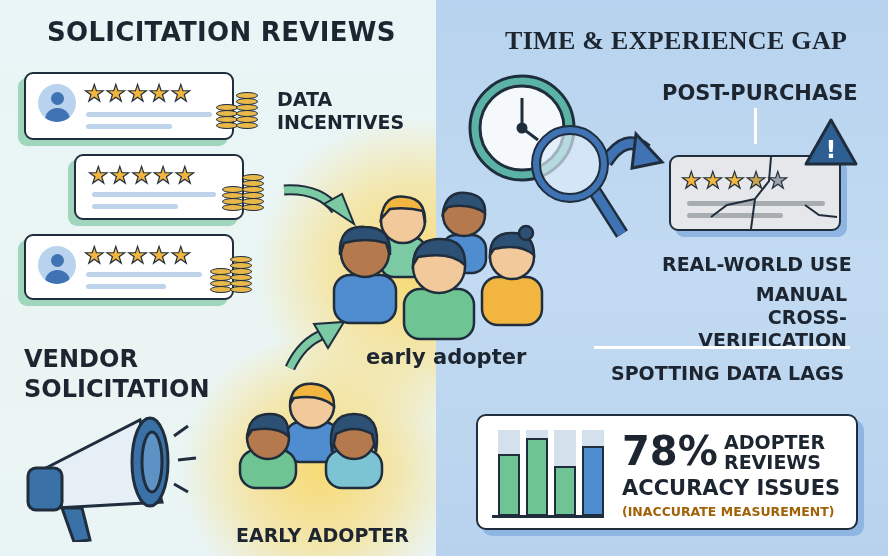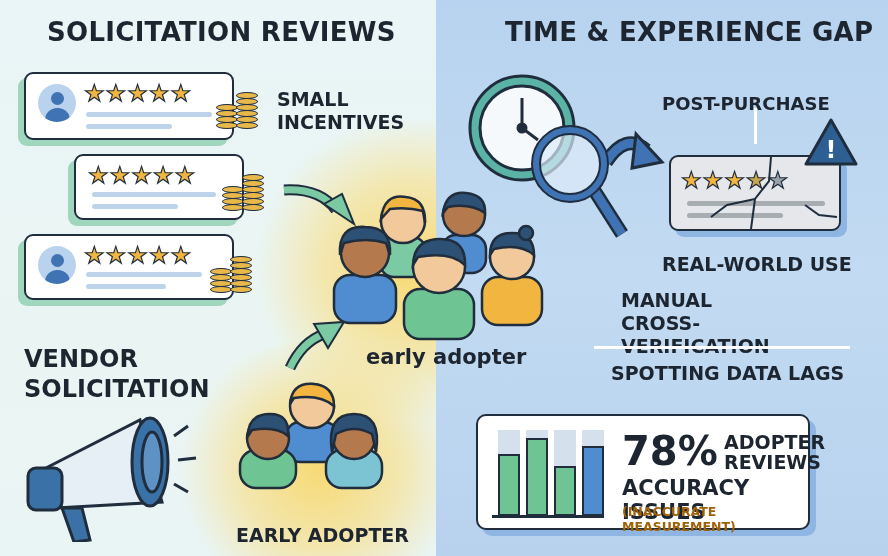--- a/index.html
+++ b/index.html
@@ -13,21 +13,21 @@
   .card .avatar { position: absolute; left: 12px; top: 10px; width: 38px; height: 38px; border-radius: 50%; background: #b9d3ee; overflow: hidden; }
   .avatar .head { position: absolute; left: 13px; top: 8px; width: 13px; height: 13px; border-radius: 50%; background: #3f73b3; }
   .avatar .body { position: absolute; left: 7px; top: 24px; width: 25px; height: 16px; border-radius: 12px 12px 0 0; background: #3f73b3; }
   .stars { position: absolute; top: 6px; font-size: 23px; color: #f2b640; letter-spacing: 1px; -webkit-text-stroke: 1.2px #1f2d3d; line-height: 26px; }
   .line { position: absolute; height: 5px; border-radius: 3px; background: #bcd3ea; }
   .coins { position: absolute; }
   .coin { position: absolute; width: 22px; height: 7px; border-radius: 50%; background: #e9b84a; border: 1.5px solid #1f2d3d; }
   .label { position: absolute; font-weight: bold; color: #1c2530; font-size: 19px; line-height: 23px; }
   .arrow-svg { position: absolute; }
   .person { position: absolute; }
-  .stat-box { position: absolute; left: 476px; top: 414px; width: 334px; height: 116px; background: #fff; border: 2.5px solid #1f2d3d; border-radius: 10px; box-shadow: 6px 6px 0 #8fb5e3; }
+  .stat-box { position: absolute; left: 476px; top: 414px; width: 382px; height: 116px; background: #fff; border: 2.5px solid #1f2d3d; border-radius: 10px; box-shadow: 6px 6px 0 #8fb5e3; }
   .bar { position: absolute; bottom: 0; width: 22px; border: 2px solid #1f2d3d; }
   .bar-bg { position: absolute; width: 22px; background: #d4e0ec; }
 </style>
 </head>
 <body>
 
 <div class="left-panel">
   <div class="glow" style="left:250px;top:120px;width:320px;height:300px;"></div>
   <div class="glow" style="left:170px;top:340px;width:300px;height:260px;"></div>
 </div>
@@ -51,21 +51,21 @@
     <div class="coin" style="left:0;top:20px;"></div>
     <div class="coin" style="left:0;top:14px;"></div>
   <div class="coin" style="left:20px;top:32px;"></div>
     <div class="coin" style="left:20px;top:26px;"></div>
     <div class="coin" style="left:20px;top:20px;"></div>
     <div class="coin" style="left:20px;top:14px;"></div>
     <div class="coin" style="left:20px;top:8px;"></div>
     <div class="coin" style="left:20px;top:2px;"></div>
 </div>
 <div class="label" style="left:277px;top:88px;">
-  <div>SMALL</div>
+  <div>DATA</div>
   <div>INCENTIVES</div>
 </div>
 
 <div class="card" style="left:74px;top:154px;width:170px;height:66px;">
   <div class="stars" style="left:12px;">★★★★★</div>
   <div class="line" style="left:16px;top:36px;width:124px;"></div>
   <div class="line" style="left:16px;top:48px;width:86px;"></div>
 </div>
 <div class="coins" style="left:222px;top:172px;">
   <div class="coin" style="left:0;top:32px;"></div>
@@ -161,22 +161,22 @@
     <rect x="4" y="70" width="56" height="38" rx="16" fill="#6fc494"></rect>
     <circle cx="32" cy="58" r="21" fill="#b47a4d"></circle>
       <path d="M12 56 Q12 34 34 34 Q54 34 52 56 Q40 46 16 50 Z" fill="#2d5175"></path>
     <rect x="90" y="70" width="56" height="38" rx="16" fill="#7cc4d4"></rect>
     <circle cx="118" cy="58" r="21" fill="#b47a4d"></circle>
       <path d="M96 72 Q90 34 118 34 Q146 34 140 72 L136 54 Q118 44 100 54 Z" fill="#2d5175"></path>
   </g>
 </svg>
 <div class="label" style="left:236px;top:524px;font-size:19px;">EARLY ADOPTER</div>
 
-<div class="heading h1" style="left:505px;top:17px;">TIME &amp; EXPERIENCE GAP</div>
-<div class="label" style="left:662px;top:92px;font-size:18px;">POST-PURCHASE</div>
+<div class="heading h1" style="left:505px;top:26px;font-family:Liberation Serif, serif;">TIME &amp; EXPERIENCE GAP</div>
+<div class="label" style="left:662px;top:82px;font-size:21px;">POST-PURCHASE</div>
 <div style="position:absolute;left:754px;top:108px;width:3px;height:36px;background:#fff;"></div>
 
 <svg class="person" style="left:466px;top:72px;" width="200" height="170">
   <g stroke="#1f2d3d" stroke-width="3">
     <circle cx="56" cy="56" r="52" fill="#5bb3a6"></circle>
     <circle cx="56" cy="56" r="42" fill="#f6f9fb"></circle>
     <line x1="56" y1="56" x2="56" y2="26"></line>
       <line x1="56" y1="56" x2="72" y2="68"></line>
     <circle cx="56" cy="56" r="4" fill="#1f2d3d"></circle>
     <path d="M140 90 Q160 60 180 78" stroke-width="14" fill="none"></path>
@@ -198,21 +198,21 @@
   <svg style="position:absolute;left:0;top:0;" width="170" height="72">
       <path d="M100 0 L98 24 L84 42 L80 72 M84 42 L56 48 L40 60 M134 48 L148 58 L166 60" stroke="#1f2d3d" stroke-width="2" fill="none"></path>
     </svg>
 </div>
 <svg class="person" style="left:802px;top:116px;" width="58" height="52">
   <polygon points="29,4 54,48 4,48" fill="#2d5f93" stroke="#1f2d3d" stroke-width="3" stroke-linejoin="round"></polygon>
   <text x="29" y="42" fill="#fff" font-size="24" font-weight="bold" text-anchor="middle" font-family="DejaVu Sans, sans-serif">!</text>
 </svg>
 
 <div class="label" style="left:662px;top:253px;font-size:19px;">REAL-WORLD USE</div>
-<div class="label" style="left:621px;top:289px;font-size:19px;text-align:left;width:226px;">
+<div class="label" style="left:621px;top:283px;font-size:19px;text-align:right;width:226px;">
   <div>MANUAL</div>
   <div>CROSS-VERIFICATION</div>
 </div>
 <div style="position:absolute;left:594px;top:346px;width:256px;height:3px;background:#fff;"></div>
 <div class="label" style="left:611px;top:362px;font-size:19px;">SPOTTING DATA LAGS</div>
 
 <div class="stat-box">
   <div style="position:absolute;left:14px;top:14px;width:112px;height:86px;">
     <div class="bar-bg" style="left:6px;top:0;height:84px;"></div>
     <div class="bar-bg" style="left:34px;top:0;height:84px;"></div>

